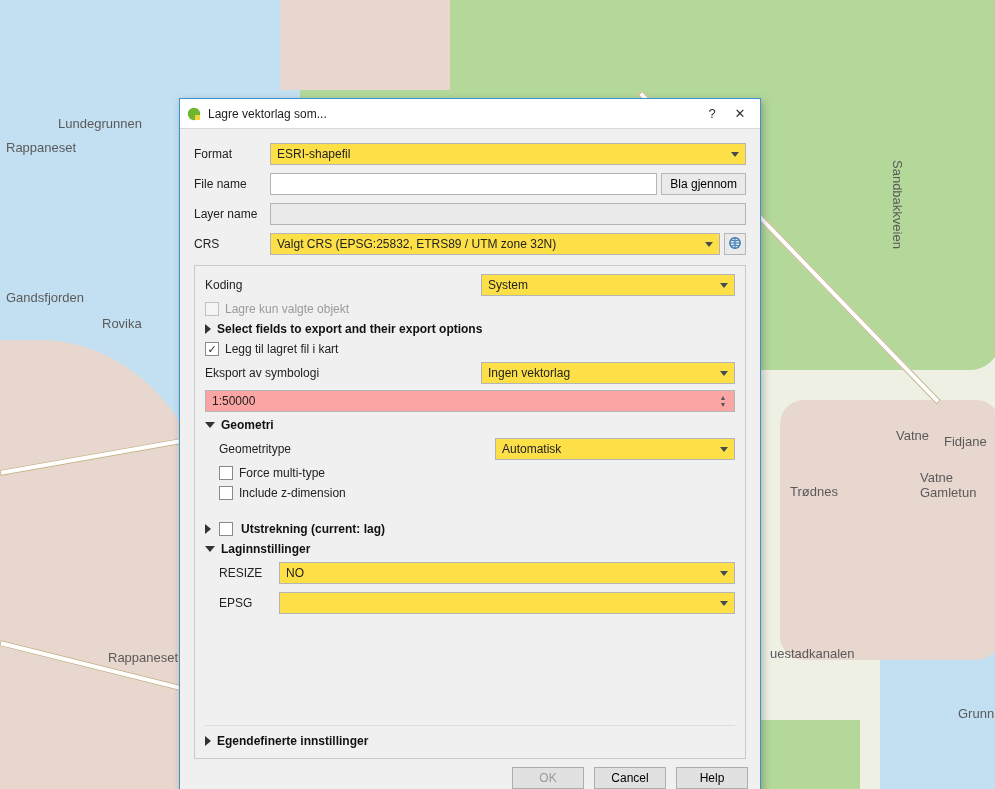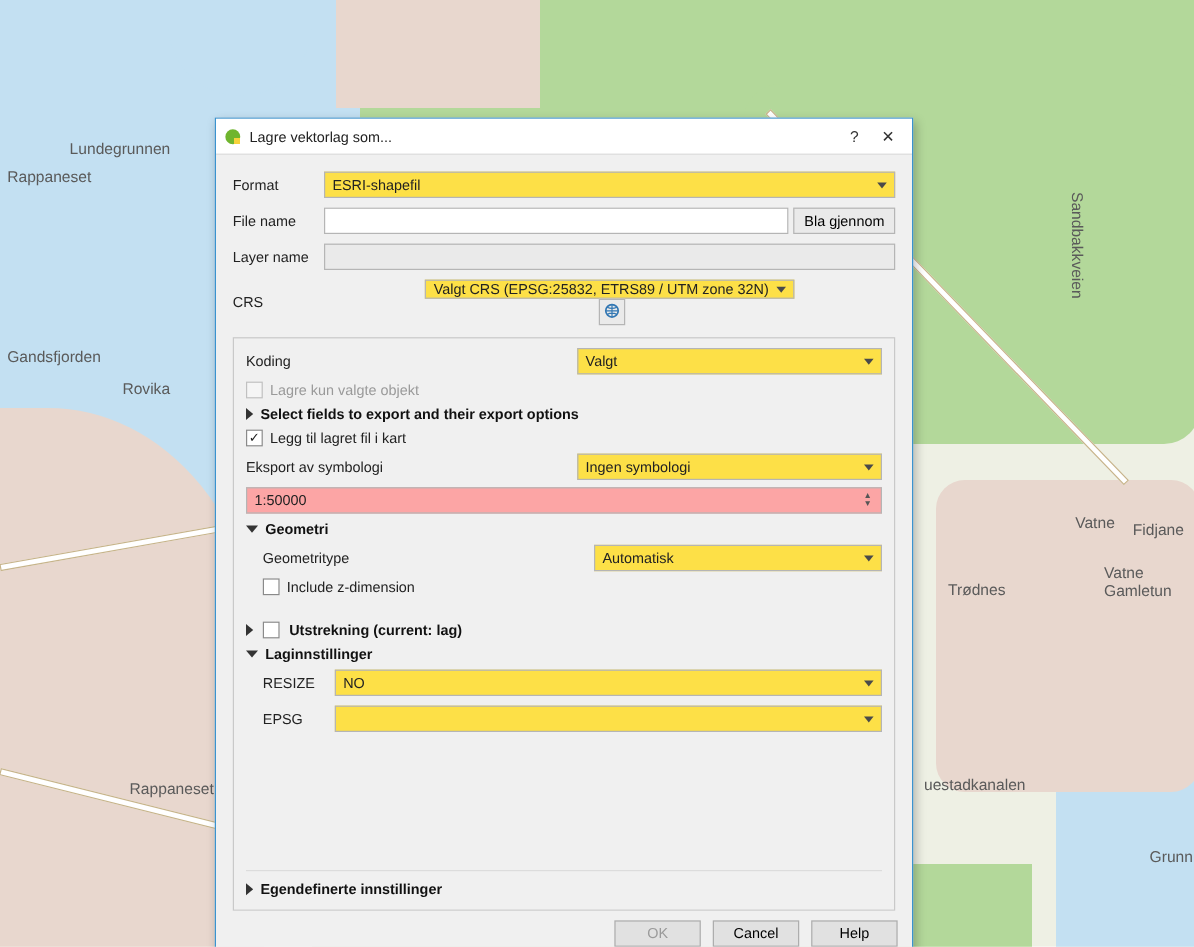--- a/index.html
+++ b/index.html
@@ -158,42 +158,42 @@
       <button class="browse-btn">
         <span>Bla gjennom</span>
       </button>
 
       <span class="form-label">Layer name</span>
       <div class="combo wide" style="background:#eaeaea;">
         <span></span>
       </div>
 
       <span class="form-label">CRS</span>
-      <div class="crs-row" style="grid-column:2 / span 2;flex-direction:column;">
+      <div class="crs-row" style="grid-column:2 / span 2;">
         <div class="combo" style="flex:1;">
           <span>Valgt CRS (EPSG:25832, ETRS89 / UTM zone 32N)</span>
           <span class="caret"></span>
         </div>
         <button class="icon-btn">
           <span>
             <svg viewBox="0 0 14 14" width="14" height="14">
               <circle cx="7" cy="7" r="5.2" fill="none" stroke="#3277b3" stroke-width="1.4"></circle>
               <path d="M2 7h10M7 2v10M3 4q4 2 8 0M3 10q4 -2 8 0" fill="none" stroke="#3277b3" stroke-width="1"></path>
             </svg>
           </span>
         </button>
       </div>
     </div>
 
     <div class="options-panel">
 
       <div class="row twocol">
         <span class="lbl">Koding</span>
         <div class="combo field">
-          <span>Valgt</span>
+          <span>System</span>
           <span class="caret"></span>
         </div>
       </div>
 
       <div class="row">
         <span class="checkbox disabled"></span>
         <span class="disabled-text">Lagre kun valgte objekt</span>
       </div>
 
       <div class="row">
@@ -204,21 +204,21 @@
       </div>
 
       <div class="row">
         <span class="checkbox checked"></span>
         <span>Legg til lagret fil i kart</span>
       </div>
 
       <div class="row twocol">
         <span class="lbl">Eksport av symbologi</span>
         <div class="combo field">
-          <span>Ingen symbologi</span>
+          <span>Ingen vektorlag</span>
           <span class="caret"></span>
         </div>
       </div>
 
       <div class="row twocol">
         <div class="spin field">
           <span>1:50000</span>
           <span class="spinbtns">
             <span>▲</span>
               <span>▼</span>
@@ -234,20 +234,24 @@
       </div>
 
       <div class="row twocol indent1">
         <span class="lbl">Geometritype</span>
         <div class="combo field">
           <span>Automatisk</span>
           <span class="caret"></span>
         </div>
       </div>
 
+      <div class="row indent1">
+        <span class="checkbox"></span>
+        <span>Force multi-type</span>
+      </div>
       <div class="row indent1">
         <span class="checkbox"></span>
         <span>Include z-dimension</span>
       </div>
 
       <div style="height:10px;"></div>
 
       <div class="row">
         <span class="tree-toggle">
           <span class="tri right"></span>

